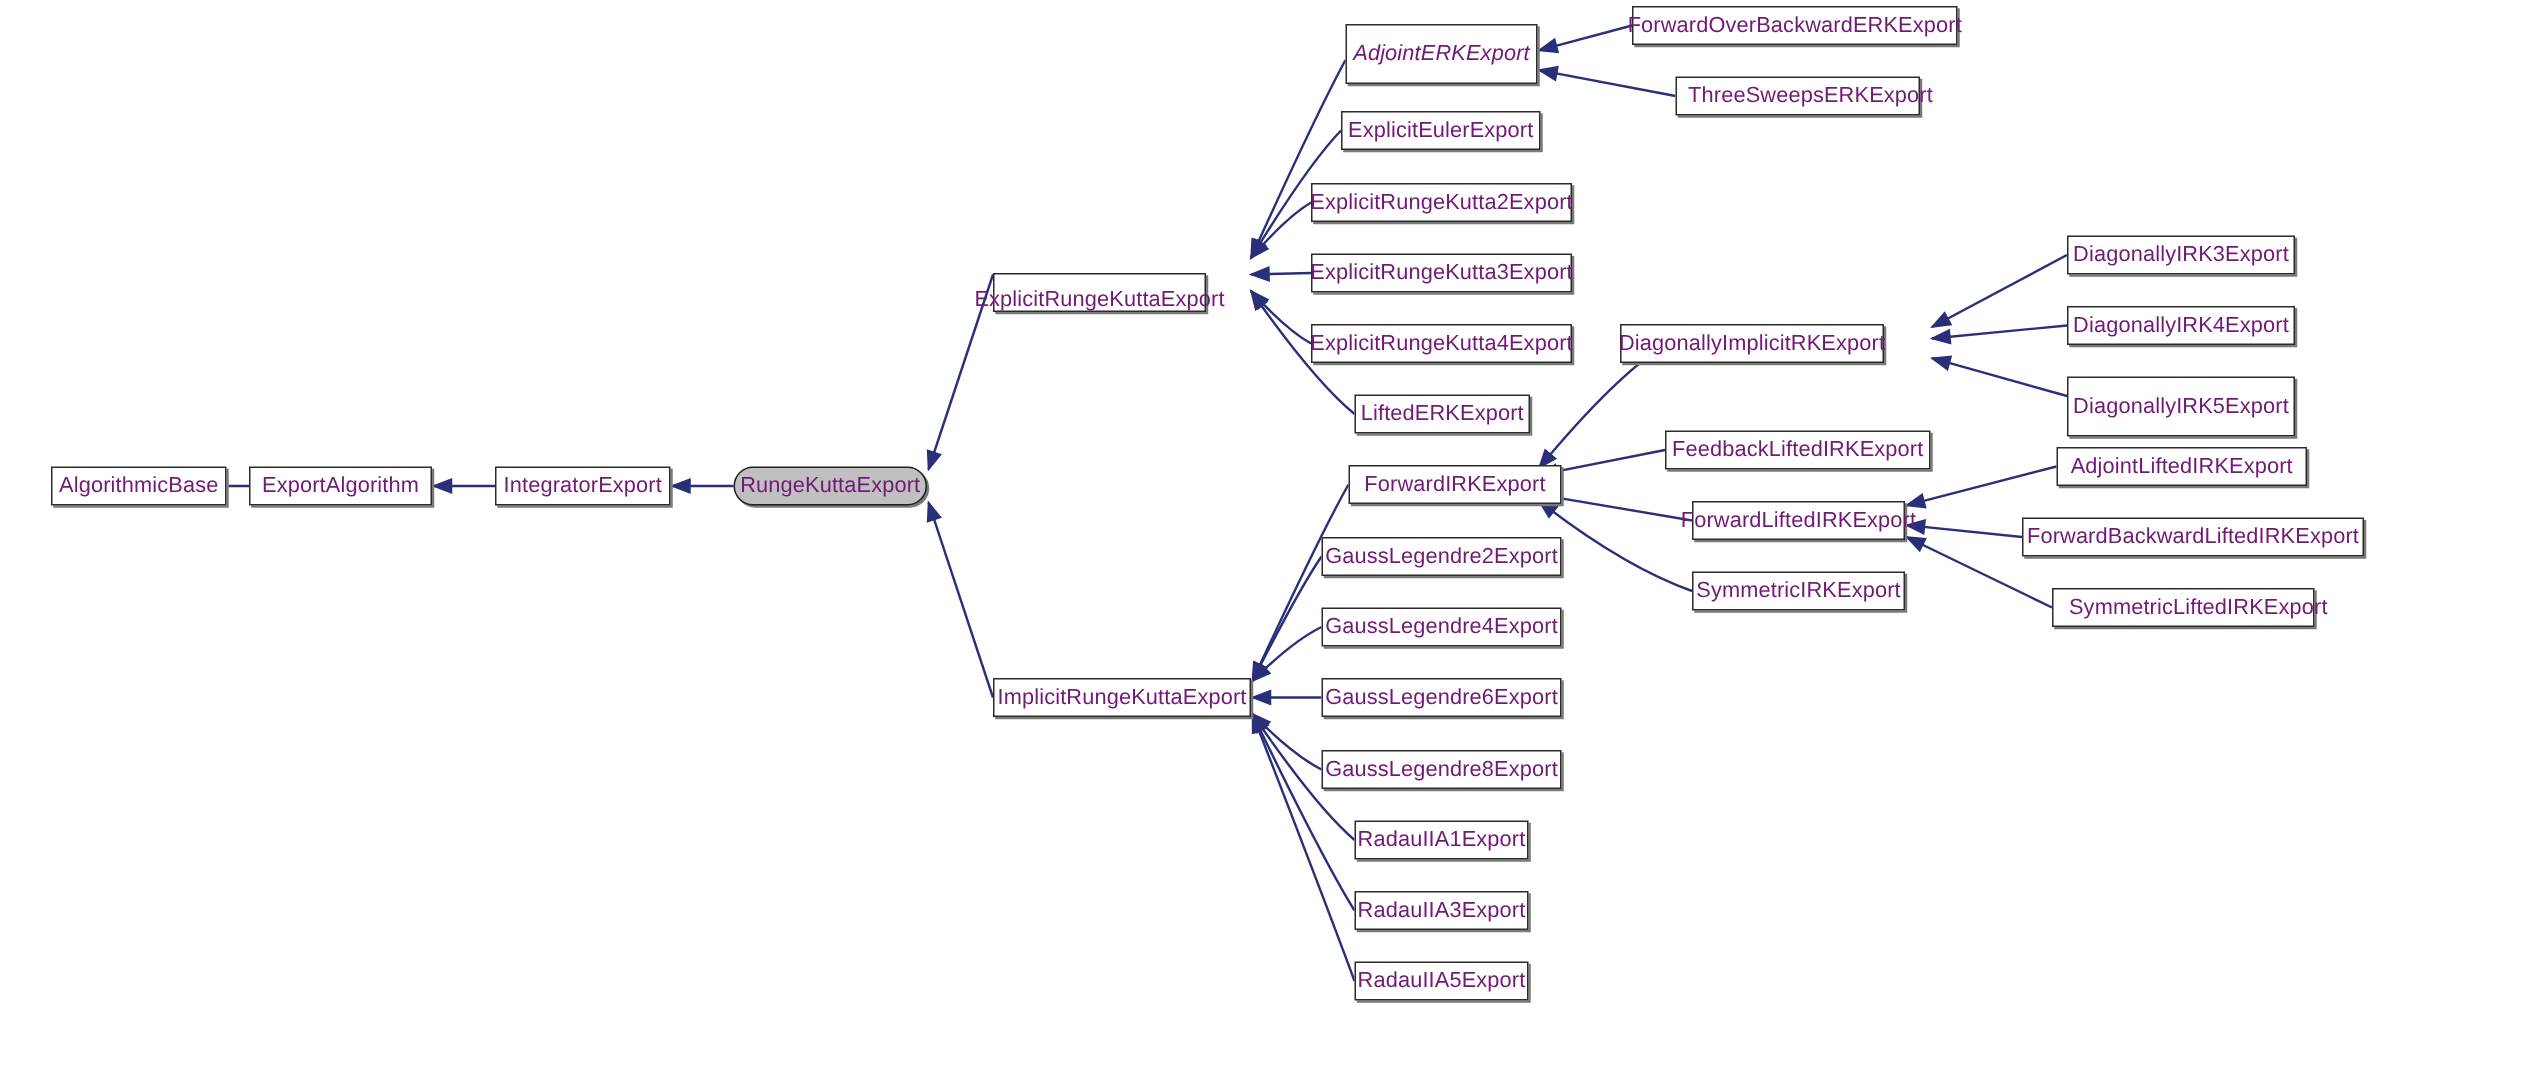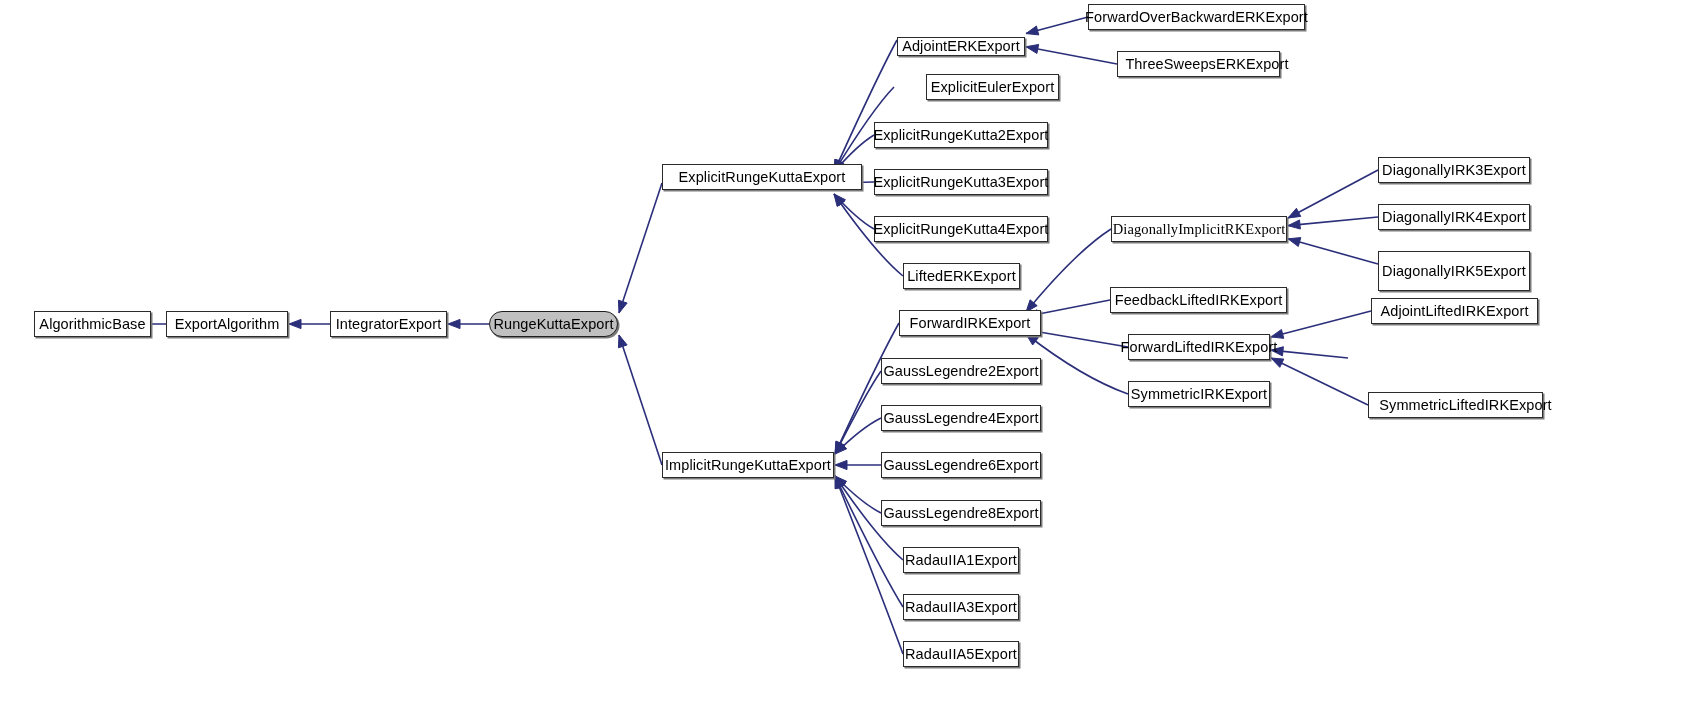--- a/index.html
+++ b/index.html
@@ -24,21 +24,21 @@
     top: 0;
     width: 1683px;
     height: 721px;
     pointer-events: none;
   }
   .node {
     position: absolute;
     box-sizing: border-box;
     border: 1px solid #2b2b2b;
     background: #ffffff;
-    color: #000000;
+    color: #701a75;
     font-size: 14.5px;
     line-height: 1;
     text-align: center;
     white-space: nowrap;
     display: flex;
     align-items: center;
     justify-content: center;
     letter-spacing: 0.1px;
     box-shadow: 1.5px 1.5px 0 0 #7a7a7a;
     z-index: 2;
@@ -125,30 +125,30 @@
     </div>
     <div class="node" style="left: 166px; top: 311px; width: 122px; height: 26px;">
       <span>ExportAlgorithm</span>
     </div>
     <div class="node" style="left: 330px; top: 311px; width: 117px; height: 26px;">
       <span>IntegratorExport</span>
     </div>
     <div class="node root" style="left: 489px; top: 311px; width: 129px; height: 26px; border-radius: 13px;">
       <span>RungeKuttaExport</span>
     </div>
-    <div class="node" style="left: 662px; top: 164px; width: 200px; height: 26px;">
+    <div class="node" style="left: 662px; top: 182px; width: 142px; height: 26px; align-items: flex-end;">
       <span>ExplicitRungeKuttaExport</span>
     </div>
     <div class="node" style="left: 662px; top: 452px; width: 172px; height: 26px;">
       <span>ImplicitRungeKuttaExport</span>
     </div>
-    <div class="node" style="left: 897px; top: 37px; width: 128px; height: 19px;">
+    <div class="node" style="left: 897px; top: 16px; width: 128px; height: 40px; font-style: italic;">
       <span>AdjointERKExport</span>
     </div>
-    <div class="node" style="left: 894px; top: 74px; width: 133px; height: 26px; margin-left: 32px;">
+    <div class="node" style="left: 894px; top: 74px; width: 133px; height: 26px;">
       <span>ExplicitEulerExport</span>
     </div>
     <div class="node" style="left: 874px; top: 122px; width: 174px; height: 26px;">
       <span>ExplicitRungeKutta2Export</span>
     </div>
     <div class="node" style="left: 874px; top: 169px; width: 174px; height: 26px;">
       <span>ExplicitRungeKutta3Export</span>
     </div>
     <div class="node" style="left: 874px; top: 216px; width: 174px; height: 26px; justify-content: center;">
       <span>ExplicitRungeKutta4Export</span>
@@ -179,21 +179,21 @@
     </div>
     <div class="node" style="left: 903px; top: 641px; width: 116px; height: 26px;">
       <span>RadauIIA5Export</span>
     </div>
     <div class="node" style="left: 1088px; top: 4px; width: 217px; height: 26px;">
       <span>ForwardOverBackwardERKExport</span>
     </div>
     <div class="node" style="left: 1117px; top: 51px; width: 163px; height: 26px; padding-left: 17px;">
       <span>ThreeSweepsERKExport</span>
     </div>
-    <div class="node" style="left: 1111px; top: 216px; width: 176px; height: 26px; font-family: Liberation Serif, serif;">
+    <div class="node" style="left: 1080px; top: 216px; width: 176px; height: 26px;">
       <span>DiagonallyImplicitRKExport</span>
     </div>
     <div class="node" style="left: 1110px; top: 287px; width: 177px; height: 26px;">
       <span>FeedbackLiftedIRKExport</span>
     </div>
     <div class="node" style="left: 1128px; top: 334px; width: 142px; height: 26px;">
       <span>ForwardLiftedIRKExport</span>
     </div>
     <div class="node" style="left: 1128px; top: 381px; width: 142px; height: 26px;">
       <span>SymmetricIRKExport</span>
@@ -202,17 +202,20 @@
       <span>DiagonallyIRK3Export</span>
     </div>
     <div class="node" style="left: 1378px; top: 204px; width: 152px; height: 26px;">
       <span>DiagonallyIRK4Export</span>
     </div>
     <div class="node" style="left: 1378px; top: 251px; width: 152px; height: 40px;">
       <span>DiagonallyIRK5Export</span>
     </div>
     <div class="node" style="left: 1371px; top: 298px; width: 167px; height: 26px;">
       <span>AdjointLiftedIRKExport</span>
+    </div>
+    <div class="node" style="left: 1348px; top: 345px; width: 228px; height: 26px;">
+      <span>ForwardBackwardLiftedIRKExport</span>
     </div>
     <div class="node" style="left: 1368px; top: 392px; width: 175px; height: 26px; padding-left: 20px;">
       <span>SymmetricLiftedIRKExport</span>
     </div>
   </div>
 
 </body></html>

